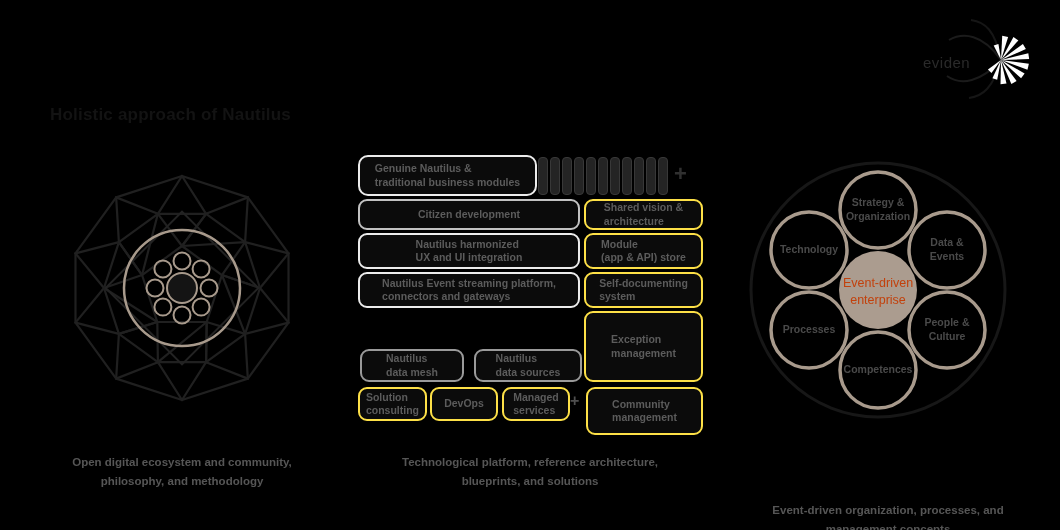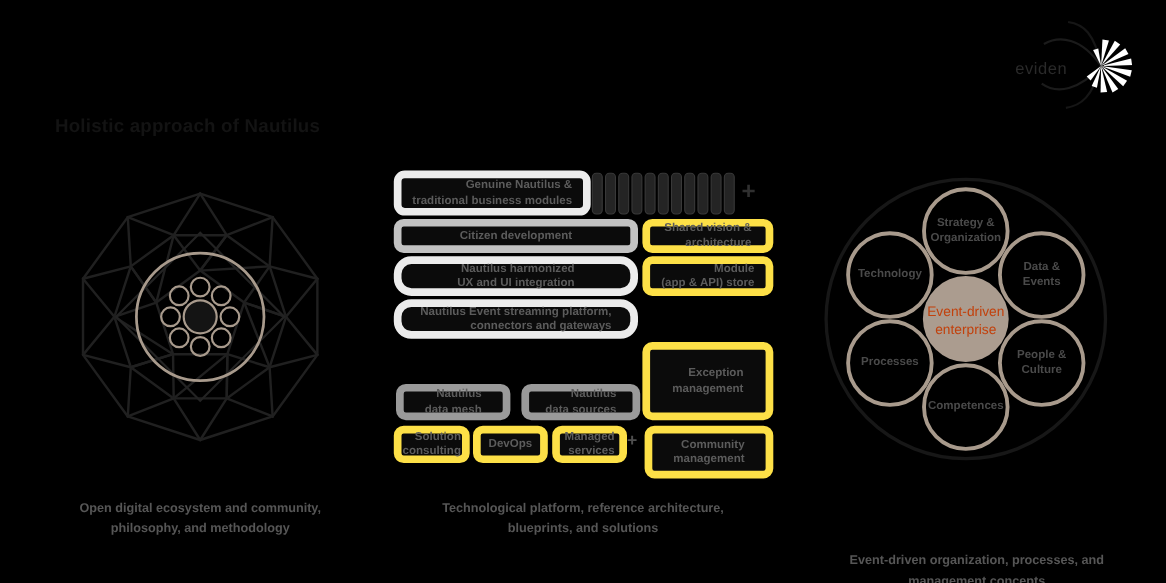--- a/index.html
+++ b/index.html
@@ -16,25 +16,25 @@
   #geo-mesh line{stroke:#202020;stroke-width:2.2;stroke-linecap:round;}
   #rosette circle{fill:none;stroke:#a89a8c;stroke-width:2;}
   
   .caption{width:320px;text-align:center;font-size:11.5px;font-weight:700;color:#565656;
            line-height:1.65;white-space:pre-line;}
   .cap-left{left:22px;top:453px;}
   .cap-mid{left:370px;top:453px;}
   .cap-right{left:728px;top:453px;margin-top:48px;}
   
   .stack{left:358px;top:155px;width:346px;height:272px;}
-  .box{position:absolute;box-sizing:border-box;border:7px solid #fde047;border-radius:9px;
+  .box{position:absolute;box-sizing:border-box;border:2px solid #fde047;border-radius:9px;
        background:#0b0b0b;display:flex;align-items:center;justify-content:center;
-       text-align:right;font-size:10.5px;font-weight:700;color:#5c5c5c;
+       text-align:left;font-size:10.5px;font-weight:700;color:#5c5c5c;
        line-height:1.25;white-space:pre-line;padding:2px;}
-  .b-white{border-color:#ececec;border-radius:16px;}
+  .b-white{border-color:#ececec;}
   .b-light{border-color:#c2c2c2;}
   .b-mid{border-color:#9a9a9a;}
   .strip{position:absolute;left:180px;top:2px;width:132px;height:38px;display:flex;gap:2px;}
   .tile{width:10px;height:38px;background:#242424;border-radius:4px;box-sizing:border-box;
         border:1px solid #383838;flex:0 0 auto;}
   .plus-top{position:absolute;left:316px;top:6px;font-size:22px;font-weight:700;color:#303030;}
   .plus-bottom{position:absolute;left:212px;top:237px;font-size:16px;font-weight:700;color:#4f4f4f;}
   
   .edw{left:748px;top:160px;width:260px;height:260px;}
   .sat-label{position:absolute;width:92px;margin-left:-46px;text-align:center;
@@ -182,20 +182,22 @@
   <div class="box" style="left:226px;top:44px;width:119px;height:31px;">Shared vision &amp;
 architecture</div>
 
   <div class="box b-white" style="left:0;top:78px;width:222px;height:36px;">Nautilus harmonized
 UX and UI integration</div>
   <div class="box" style="left:226px;top:78px;width:119px;height:36px;">Module
 (app &amp; API) store</div>
 
   <div class="box b-white" style="left:0;top:117px;width:222px;height:36px;">Nautilus Event streaming platform,
 connectors and gateways</div>
+  <div class="box" style="left:226px;top:117px;width:119px;height:36px;">Self-documenting
+system</div>
 
   <div class="box" style="left:226px;top:156px;width:119px;height:71px;">Exception
 management</div>
 
   <div class="box b-mid" style="left:2px;top:194px;width:104px;height:33px;">Nautilus
 data mesh</div>
   <div class="box b-mid" style="left:116px;top:194px;width:108px;height:33px;">Nautilus
 data sources</div>
 
   <div class="box" style="left:0;top:232px;width:69px;height:34px;">Solution

